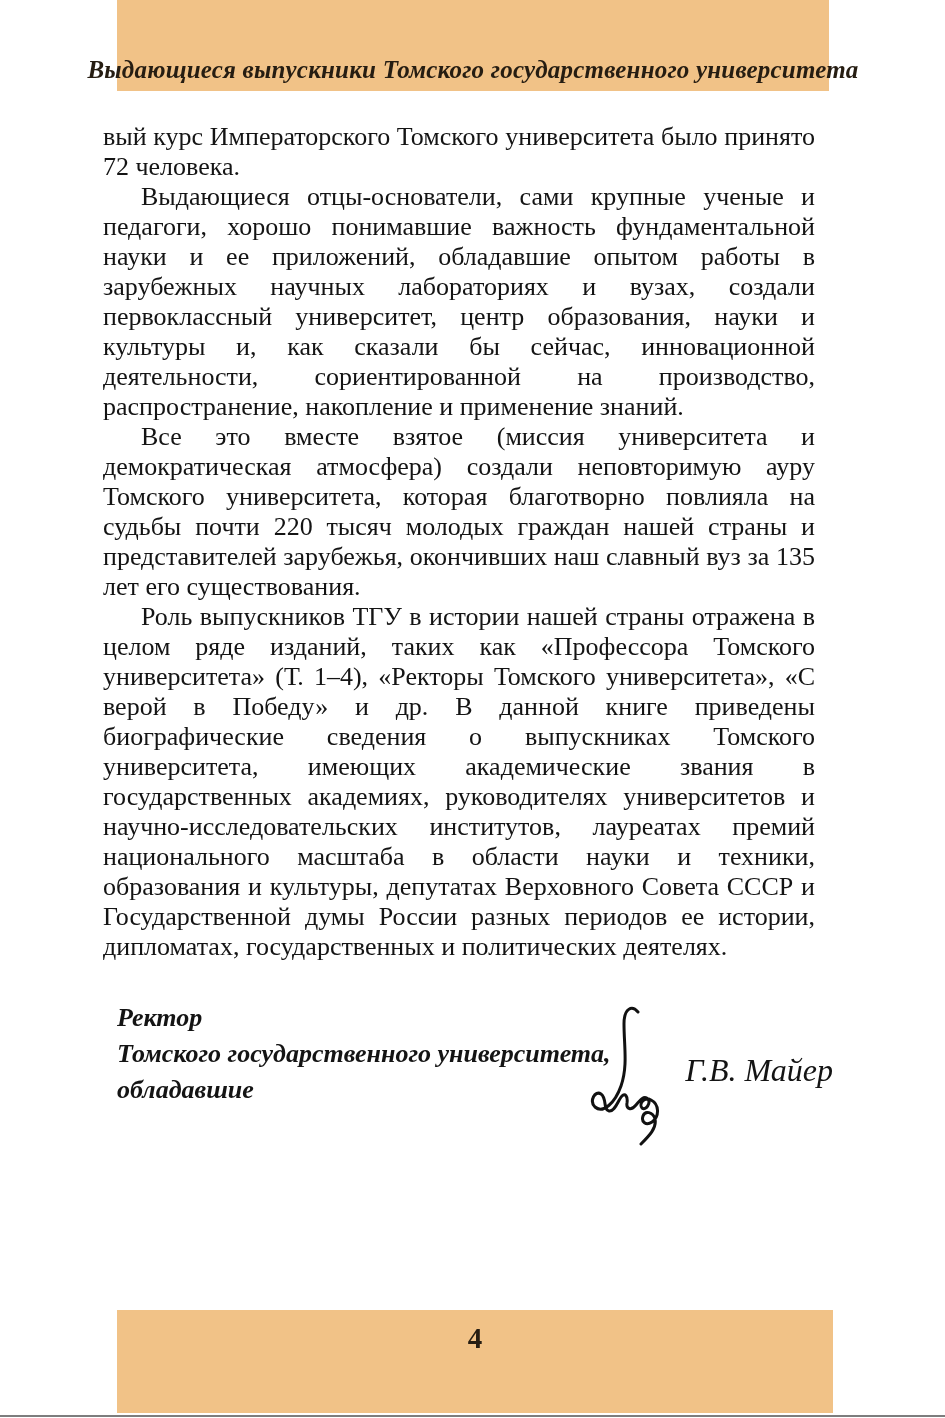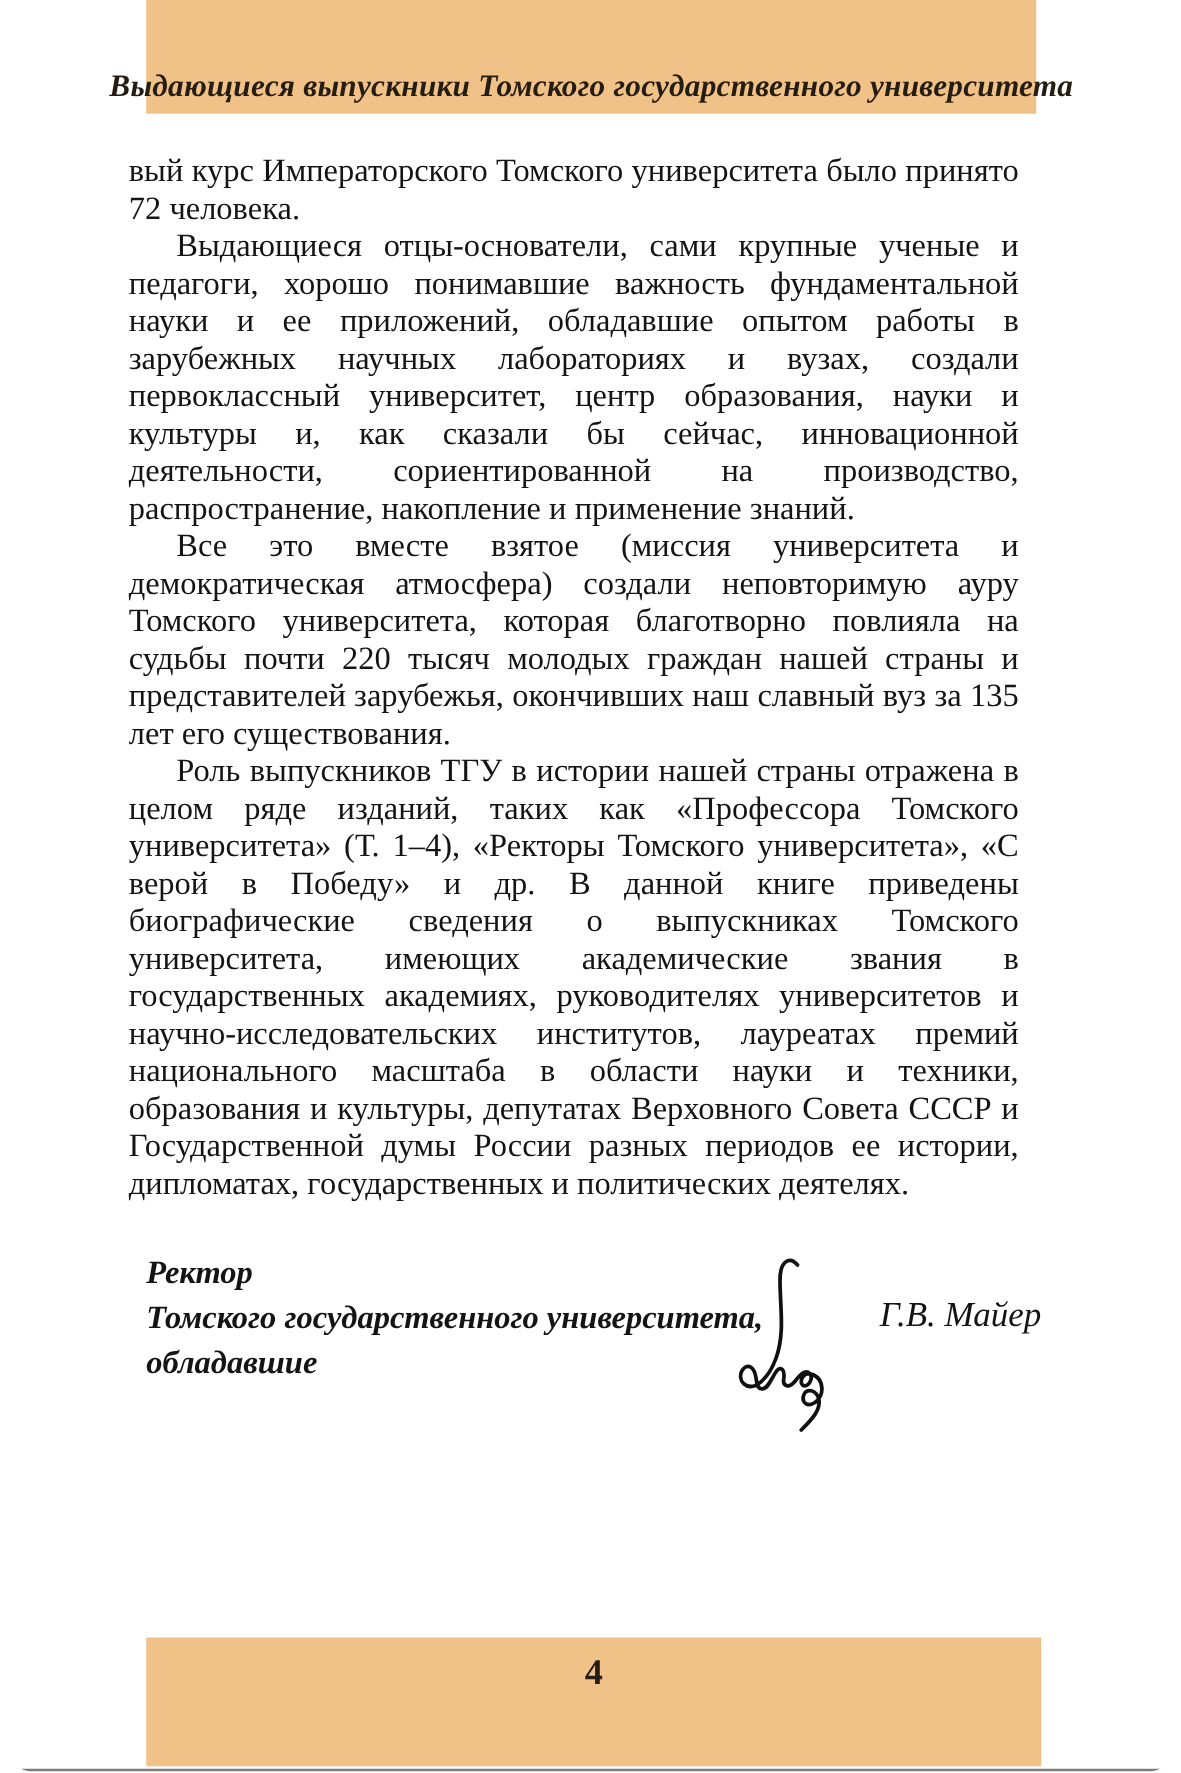--- a/index.html
+++ b/index.html
@@ -7,21 +7,20 @@
   body {
     font-family: "Liberation Serif", "DejaVu Serif", serif;
     width: 945px;
   }
   .page {
     position: relative;
     width: 945px;
     height: 1418px;
     background: #ffffff;
     overflow: hidden;
-    border-radius: 30px;
   }
   
   .band-top {
     position: absolute;
     left: 117px;
     top: 0;
     width: 712px;
     height: 91px;
     background: #F1C287;
     display: flex;
@@ -65,23 +64,23 @@
     font-style: italic;
     font-size: 26px;
     line-height: 36px;
     color: #141414;
     white-space: nowrap;
     font-weight: bold;
   }
   .sig-name {
     position: absolute;
     right: 0;
-    top: 37px;
+    top: 52px;
     font-style: italic;
-    font-size: 28px;
+    font-size: 32px;
     color: #141414;
     white-space: nowrap;
   }
   .sig-mark {
     position: absolute;
     left: 466px;
     top: 4px;
     width: 100px;
     height: 142px;
   }

